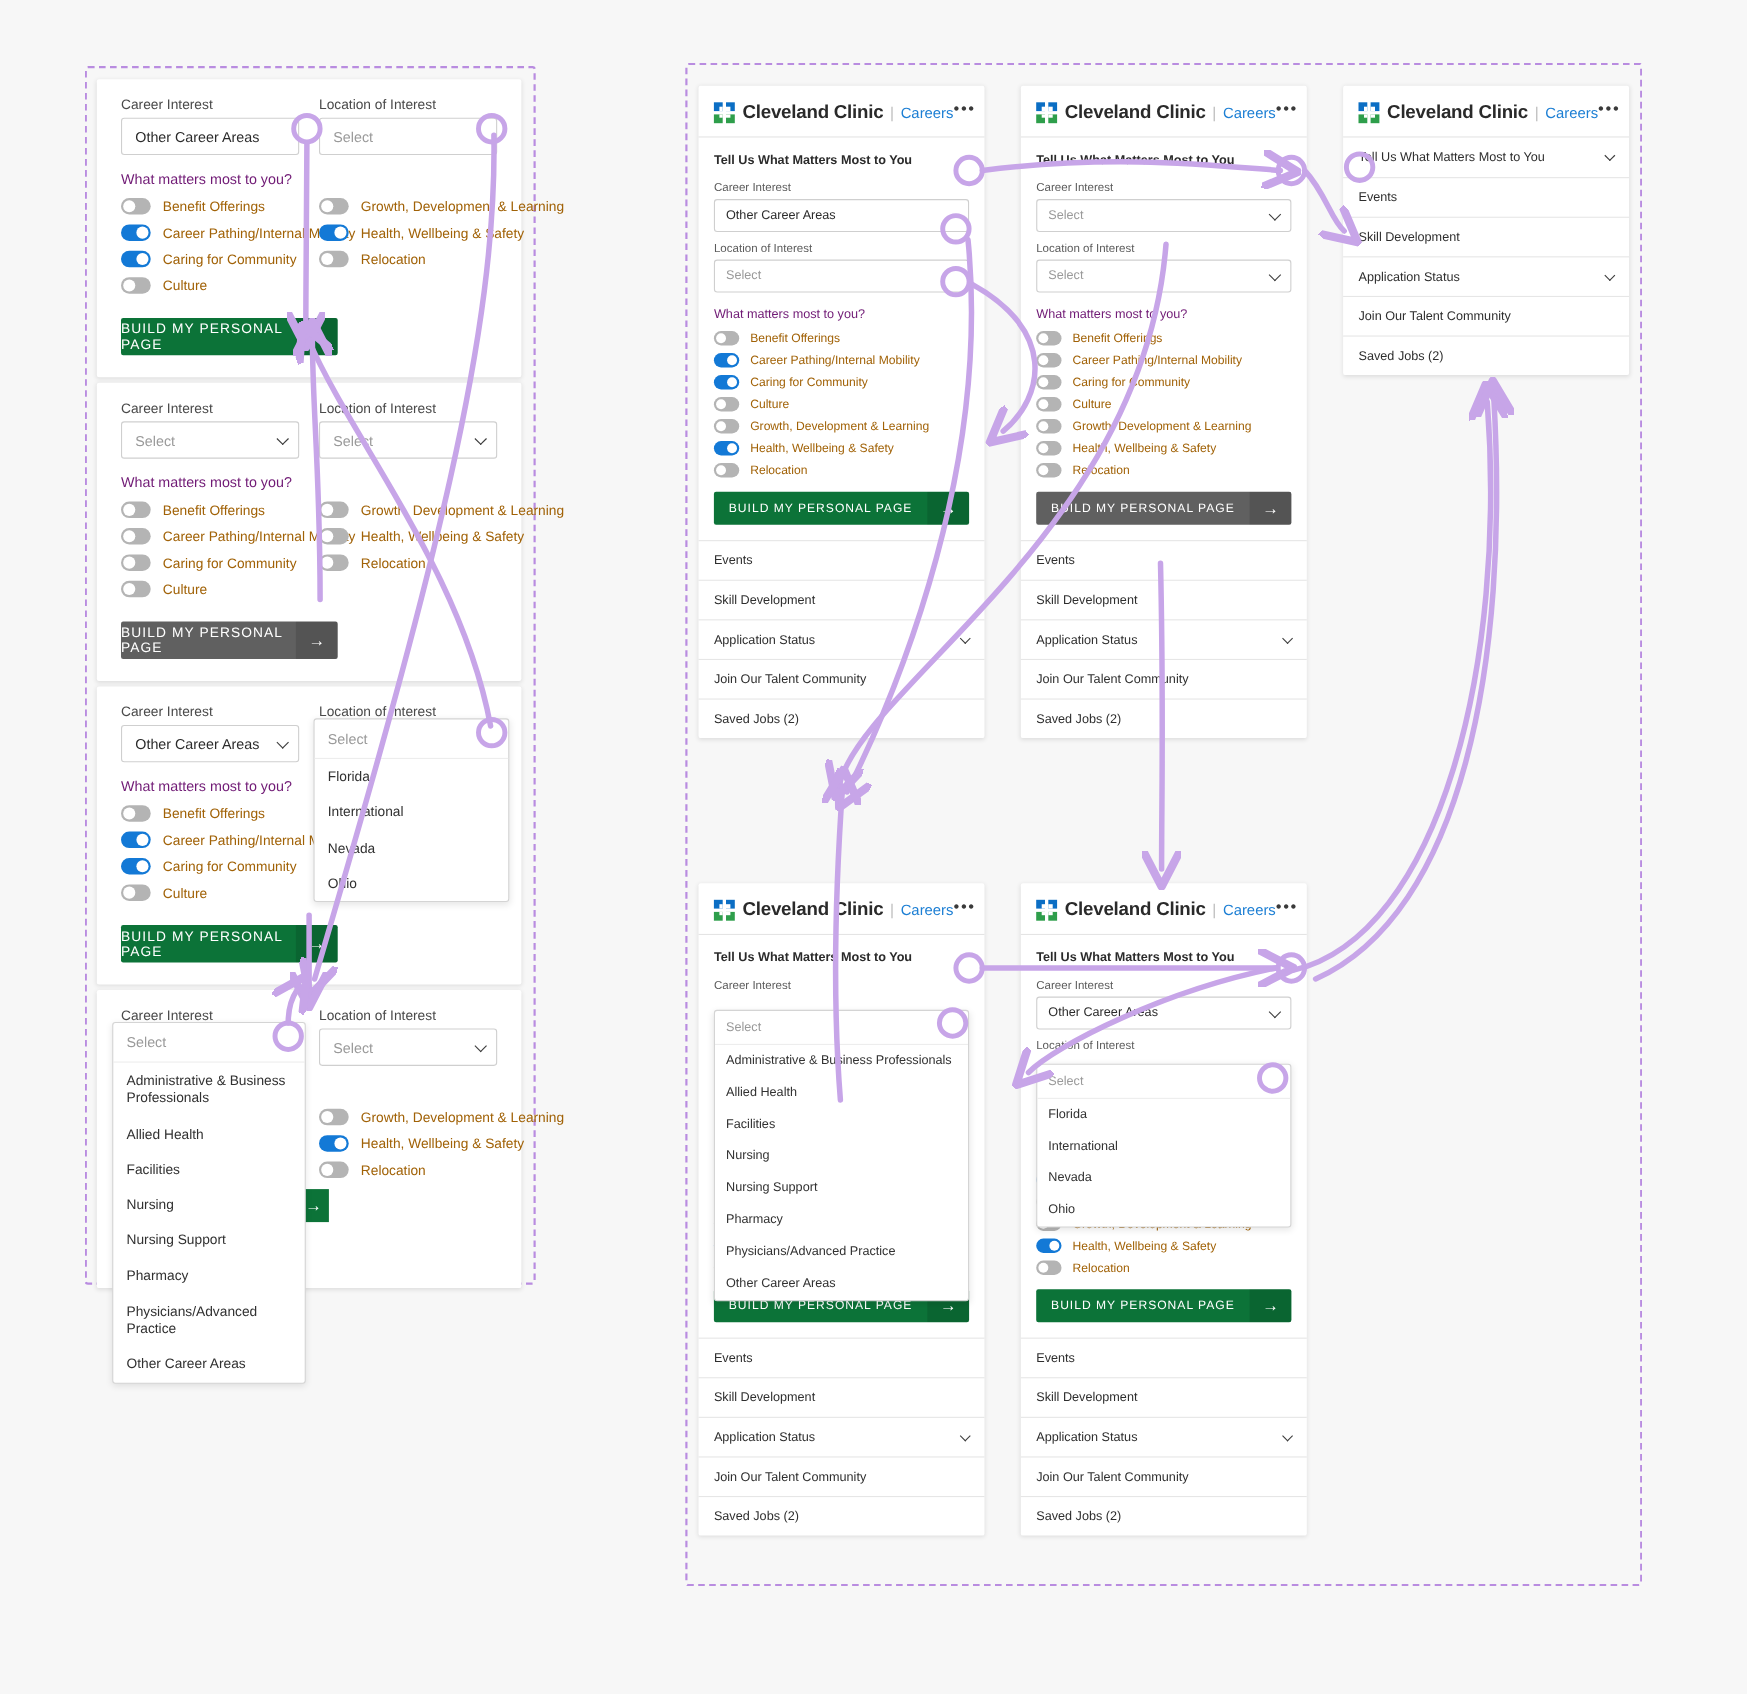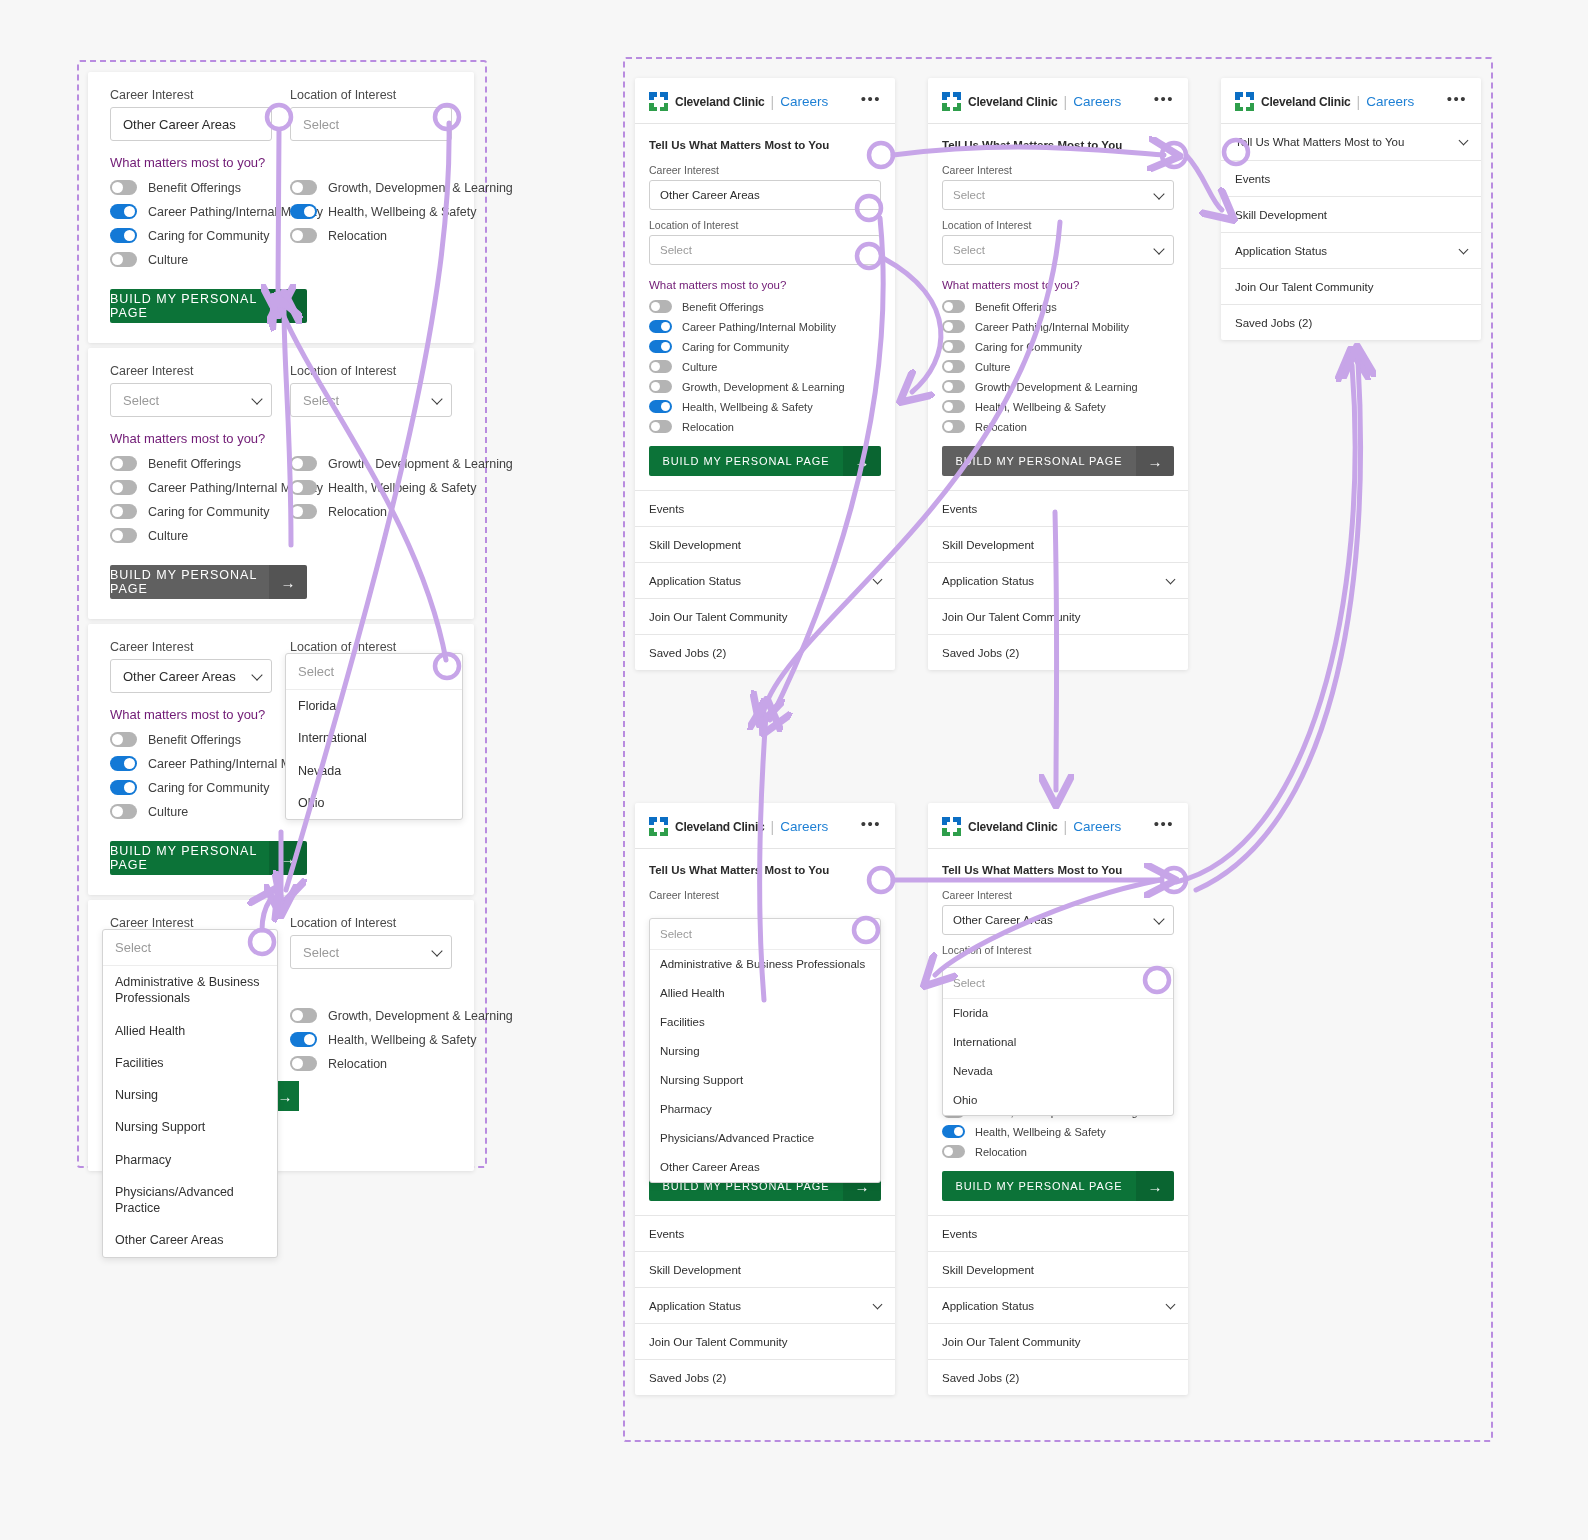--- a/index.html
+++ b/index.html
@@ -47,21 +47,21 @@
   .cc-logo i.bl { left: 0;   bottom: 0;background: #2e9e4b; }
   .cc-logo i.br { right: 0;  bottom: 0;background: #2e9e4b; }
   .cc-logo i.tl::after,.cc-logo i.tr::after,.cc-logo i.bl::after,.cc-logo i.br::after{
     content:""; position:absolute; width:3.5px; height:3.5px; background:#fff;
   }
   .cc-logo i.tl::after { right:0;  bottom:0; }
   .cc-logo i.tr::after { left:0;   bottom:0; }
   .cc-logo i.bl::after { right:0;  top:0; }
   .cc-logo i.br::after { left:0;   top:0; }
 
-  .brand-name { font-size: 12px; font-weight: bold; color: #2a2a2a; letter-spacing: -0.2px; white-space: nowrap; }
+  .brand-name { font-size: 17px; font-weight: bold; color: #2a2a2a; letter-spacing: -0.2px; white-space: nowrap; }
   .brand-sep  { color: #bdbdbd; margin: 0 6px; font-size: 14px; font-weight: 300; }
   .brand-sub  { font-size: 13.5px; color: #1d7fd4; white-space: nowrap; }
   .kebab { margin-left: auto; letter-spacing: 1.5px; color: #3a3a3a; font-size: 15px; line-height: 8px; padding-bottom: 5px; }
 
   .mob-section-title { font-size: 11.5px; font-weight: bold; color: #2b2b2b; margin: 0 0 13px 0; }
   .mob-body { padding: 15px 14px 14px 14px; }
 
   
   .fld-label { font-size: 10.5px; color: #5c5c5c; margin-bottom: 4px; }
   .fld-label-lg { font-size: 12.5px; color: #4a4a4a; margin-bottom: 5px; }
@@ -119,21 +119,21 @@
     background: #b4b4b4; position: relative; flex: 0 0 auto; margin-right: 10px;
   }
   .tg::after {
     content: ""; position: absolute; top: 2px; left: 2px;
     width: 9px; height: 9px; border-radius: 50%; background: #fff;
   }
   .tg.on { background: #1379d6; }
   .tg.on::after { left: auto; right: 2px; }
   .tg.lg { width: 27px; height: 15px; border-radius: 8px; margin-right: 11px; }
   .tg.lg::after { width: 11px; height: 11px; }
-  .tg-label { font-size: 11px; color: #404040; white-space: nowrap; }
+  .tg-label { font-size: 11px; color: #a16207; white-space: nowrap; }
   .tg-label.lg { font-size: 12.5px; }
 
   
   .cta {
     display: flex; align-items: stretch;
     height: 30px; margin-top: 13px;
     background: #0c7338; color: #fff;
     border-radius: 2px; overflow: hidden;
   }
   .cta.lg { height: 34px; }

